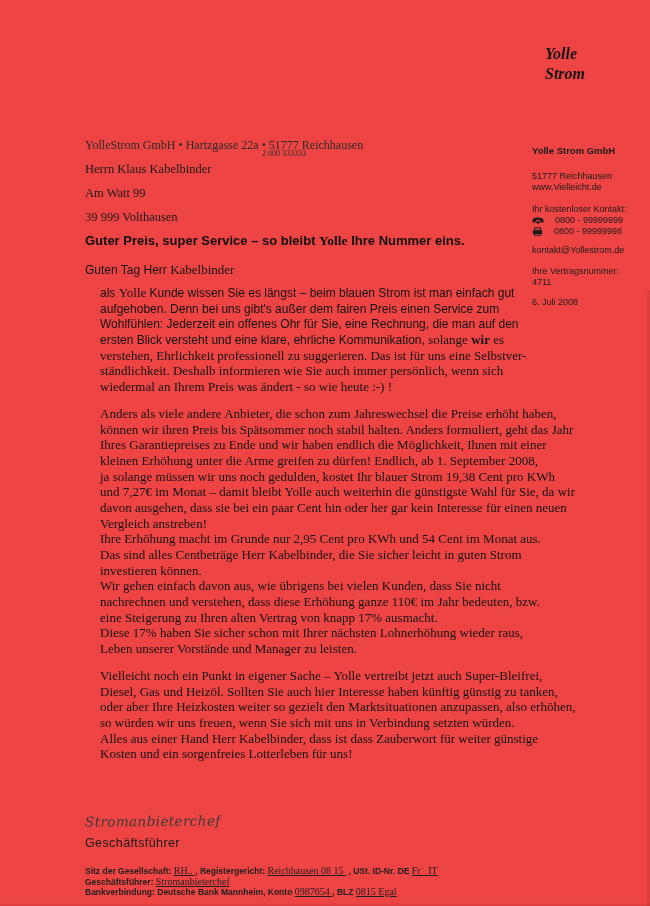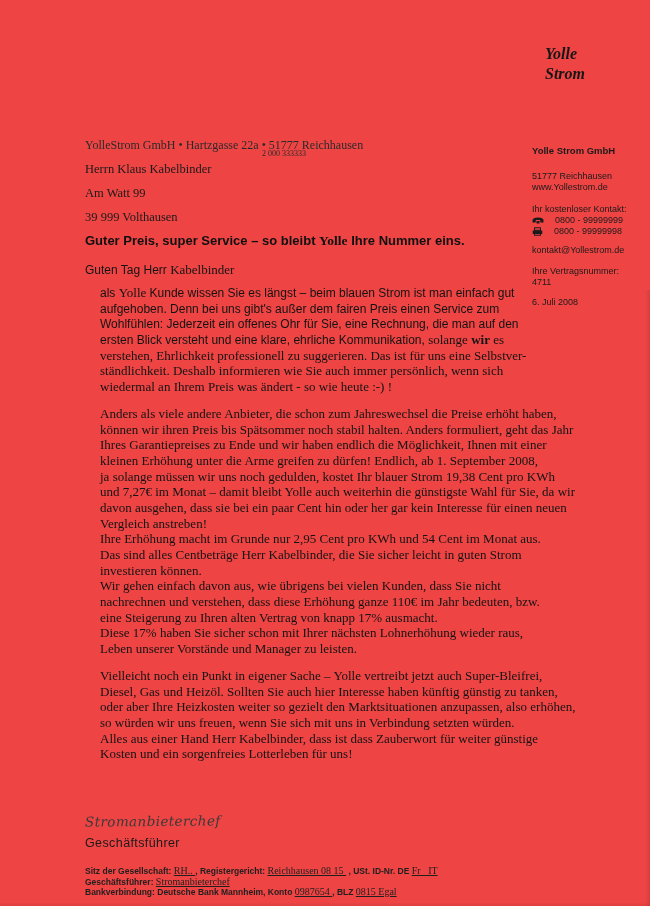--- a/index.html
+++ b/index.html
@@ -74,21 +74,21 @@
 
   <div class="recipient">
     <div>Herrn Klaus Kabelbinder</div>
     <div>Am Watt 99</div>
     <div>39 999 Volthausen</div>
   </div>
 
   <div class="sidebar">
     <div class="sb-company">Yolle Strom GmbH</div>
     <div>51777 Reichhausen</div>
-    <div class="sb-web">www.Yollestrom.de</div>
+    <div class="sb-web">www.Vielleicht.de</div>
     <div>Ihr kostenloser Kontakt:</div>
     <div class="sb-row">
       <span class="icon">
         <svg width="12" height="9" viewBox="0 0 24 18">
             <path fill="#1b1b1b" d="M1 9 Q1 3 12 3 Q23 3 23 9 L23 13 L17 13 L16 8 L8 8 L7 13 L1 13 Z"></path>
             <rect x="9" y="10" width="6" height="5" fill="#1b1b1b"></rect>
           </svg>
       </span>
       <span>0800 - 99999999</span>
     </div>

